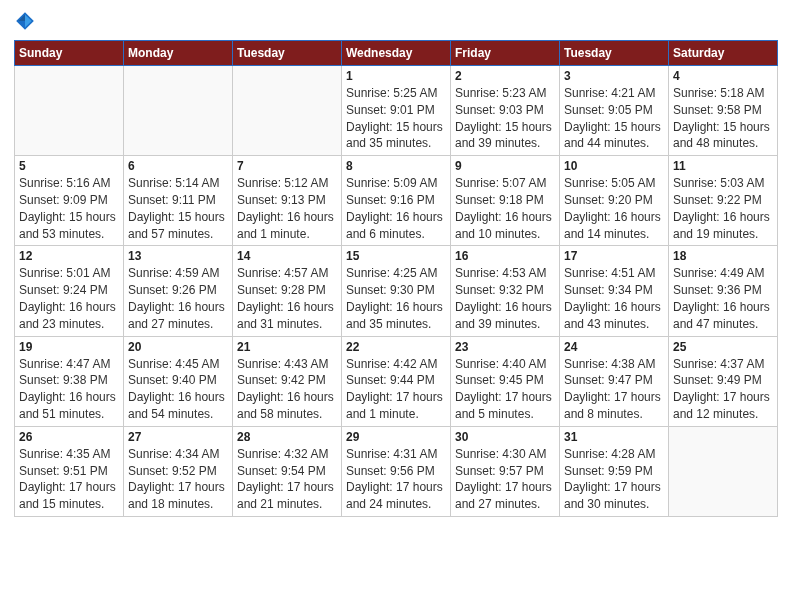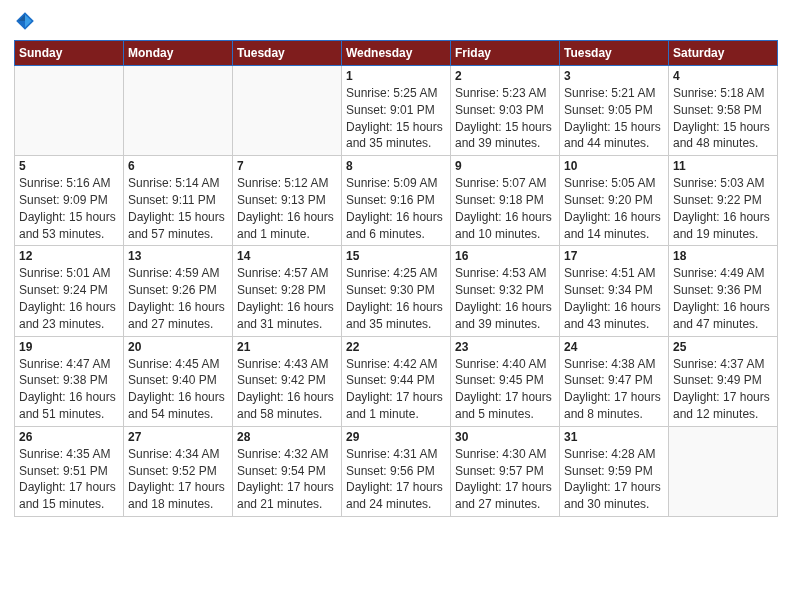--- a/index.html
+++ b/index.html
@@ -139,21 +139,21 @@
           </td>
           <td>
             <span class="day-num">2</span>
             <div class="day-info">Sunrise: 5:23 AM
 Sunset: 9:03 PM
 Daylight: 15 hours
 and 39 minutes.</div>
           </td>
           <td>
             <span class="day-num">3</span>
-            <div class="day-info">Sunrise: 5:21 AM
+            <div class="day-info">Sunrise: 4:21 AM
 Sunset: 9:05 PM
 Daylight: 15 hours
 and 44 minutes.</div>
           </td>
           <td>
             <span class="day-num">4</span>
             <div class="day-info">Sunrise: 5:18 AM
 Sunset: 9:58 PM
 Daylight: 15 hours
 and 48 minutes.</div>

